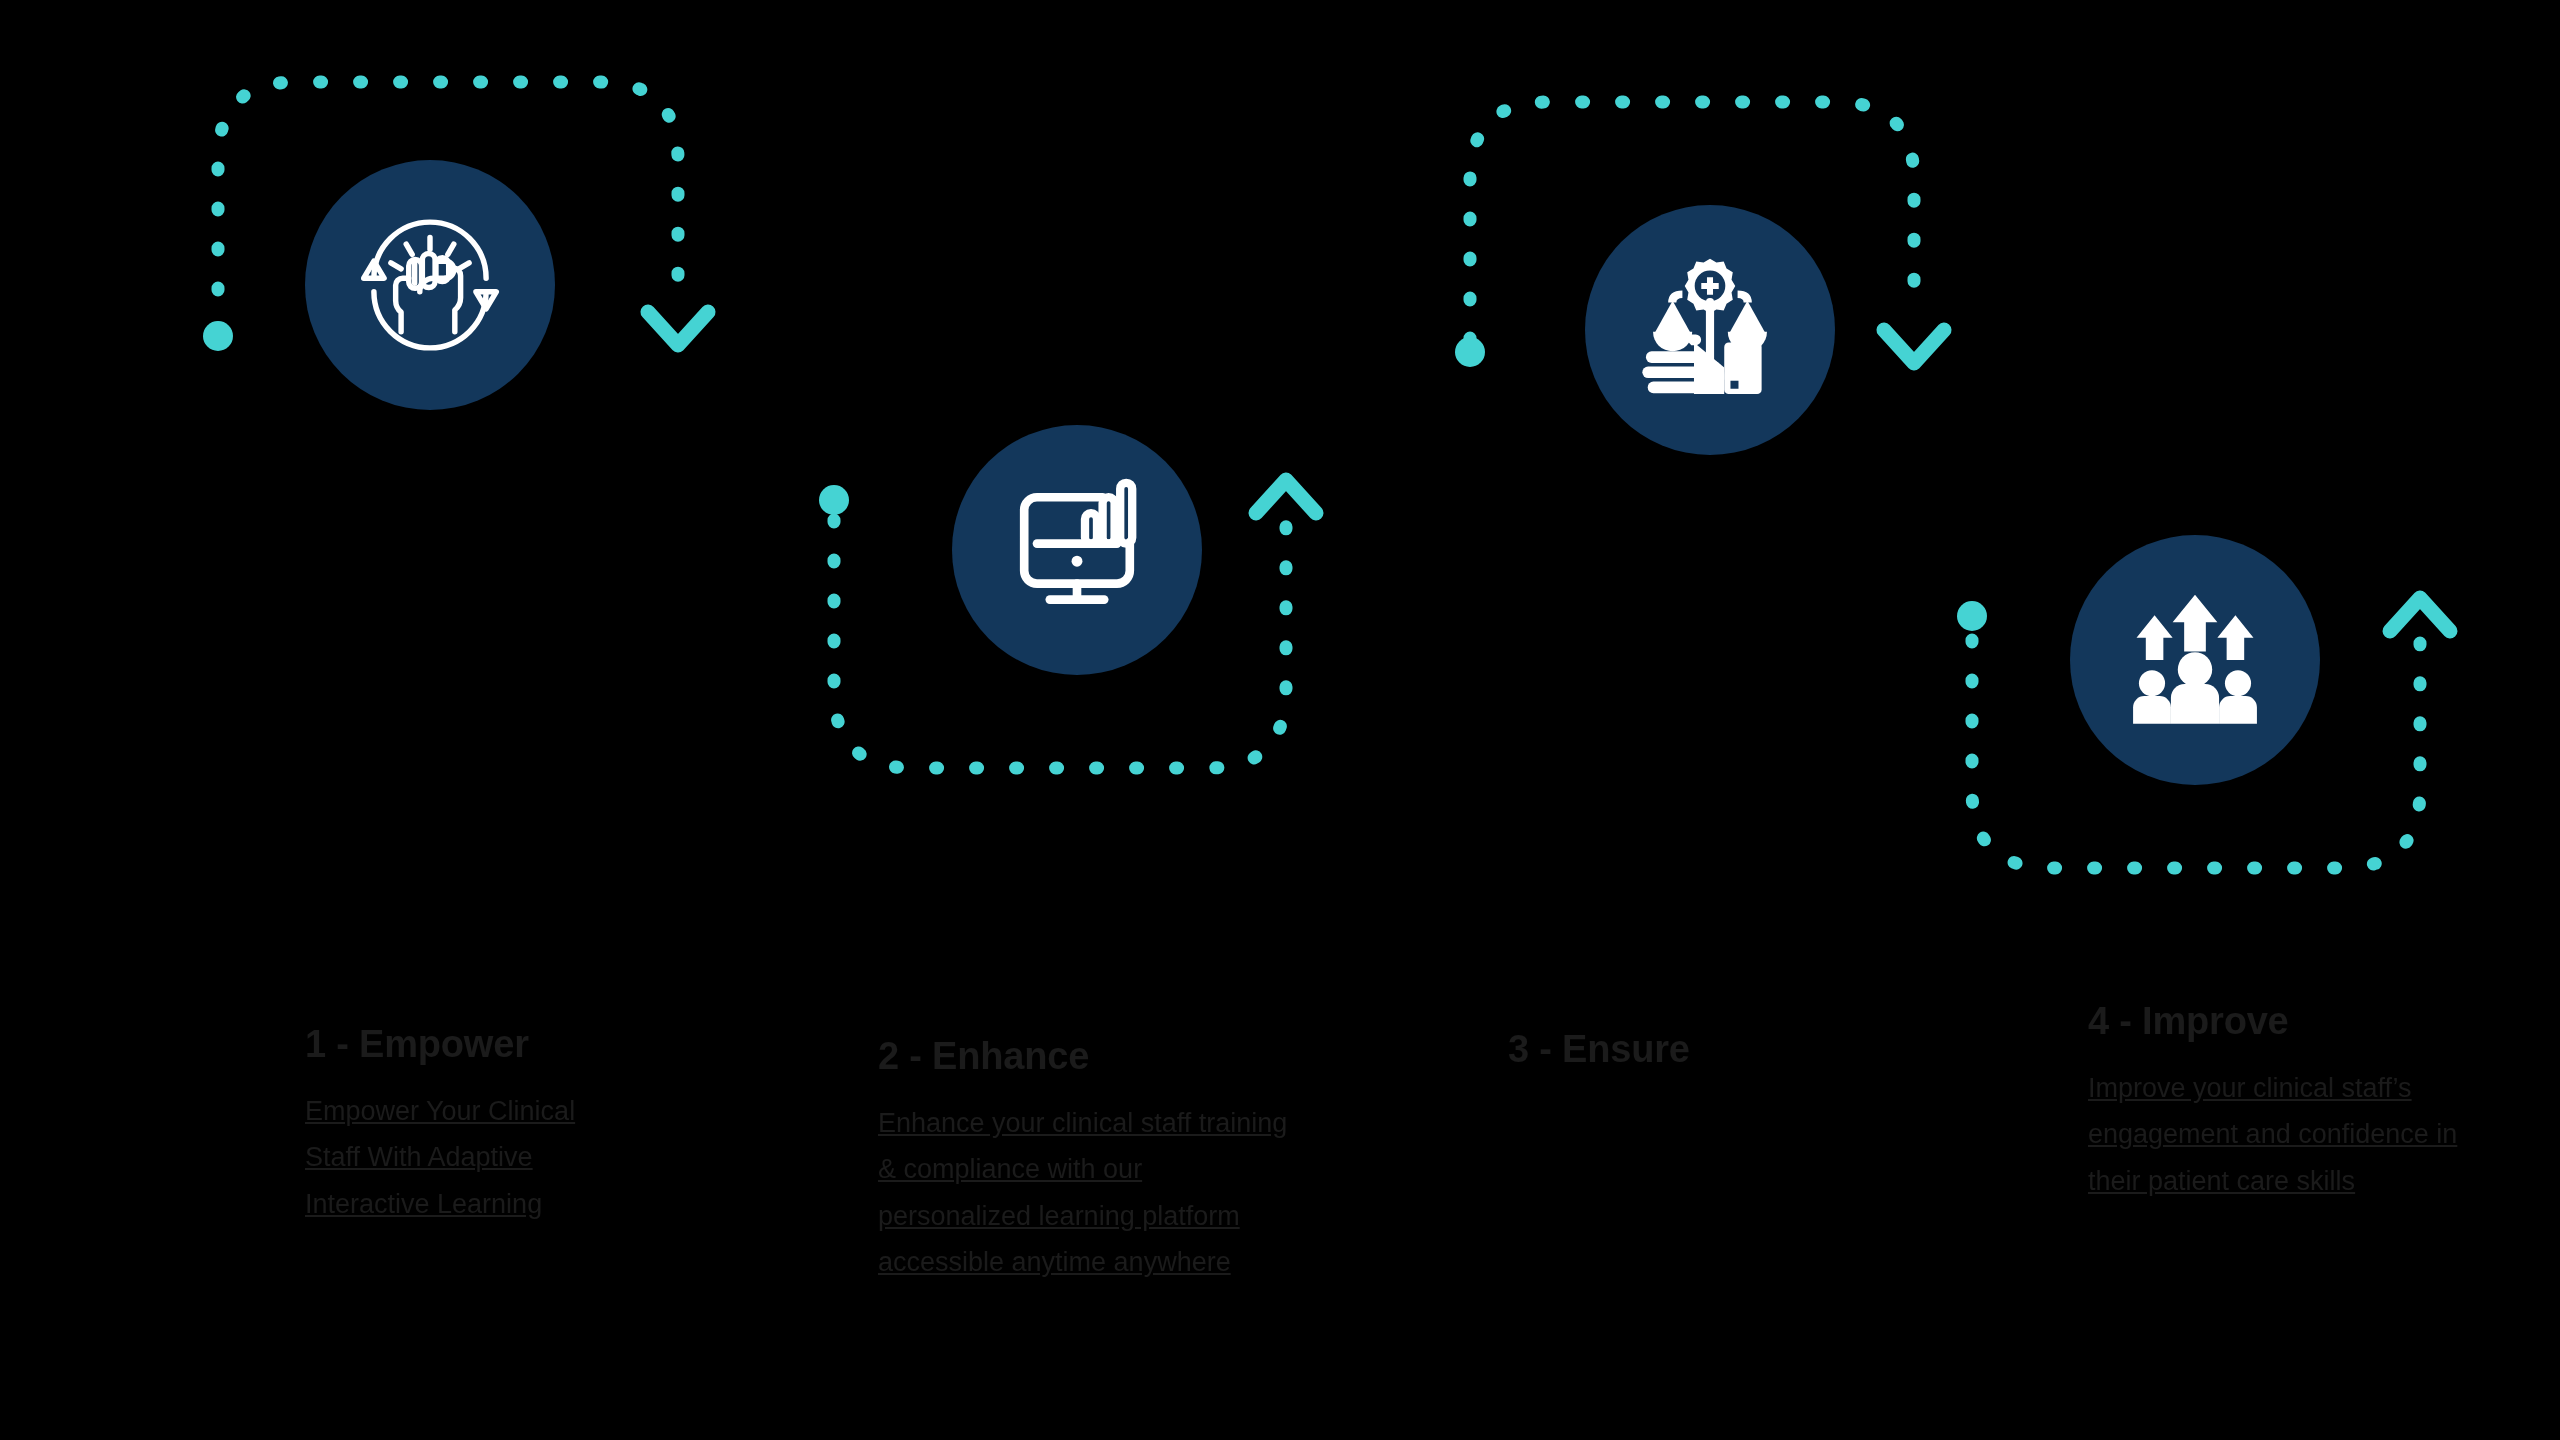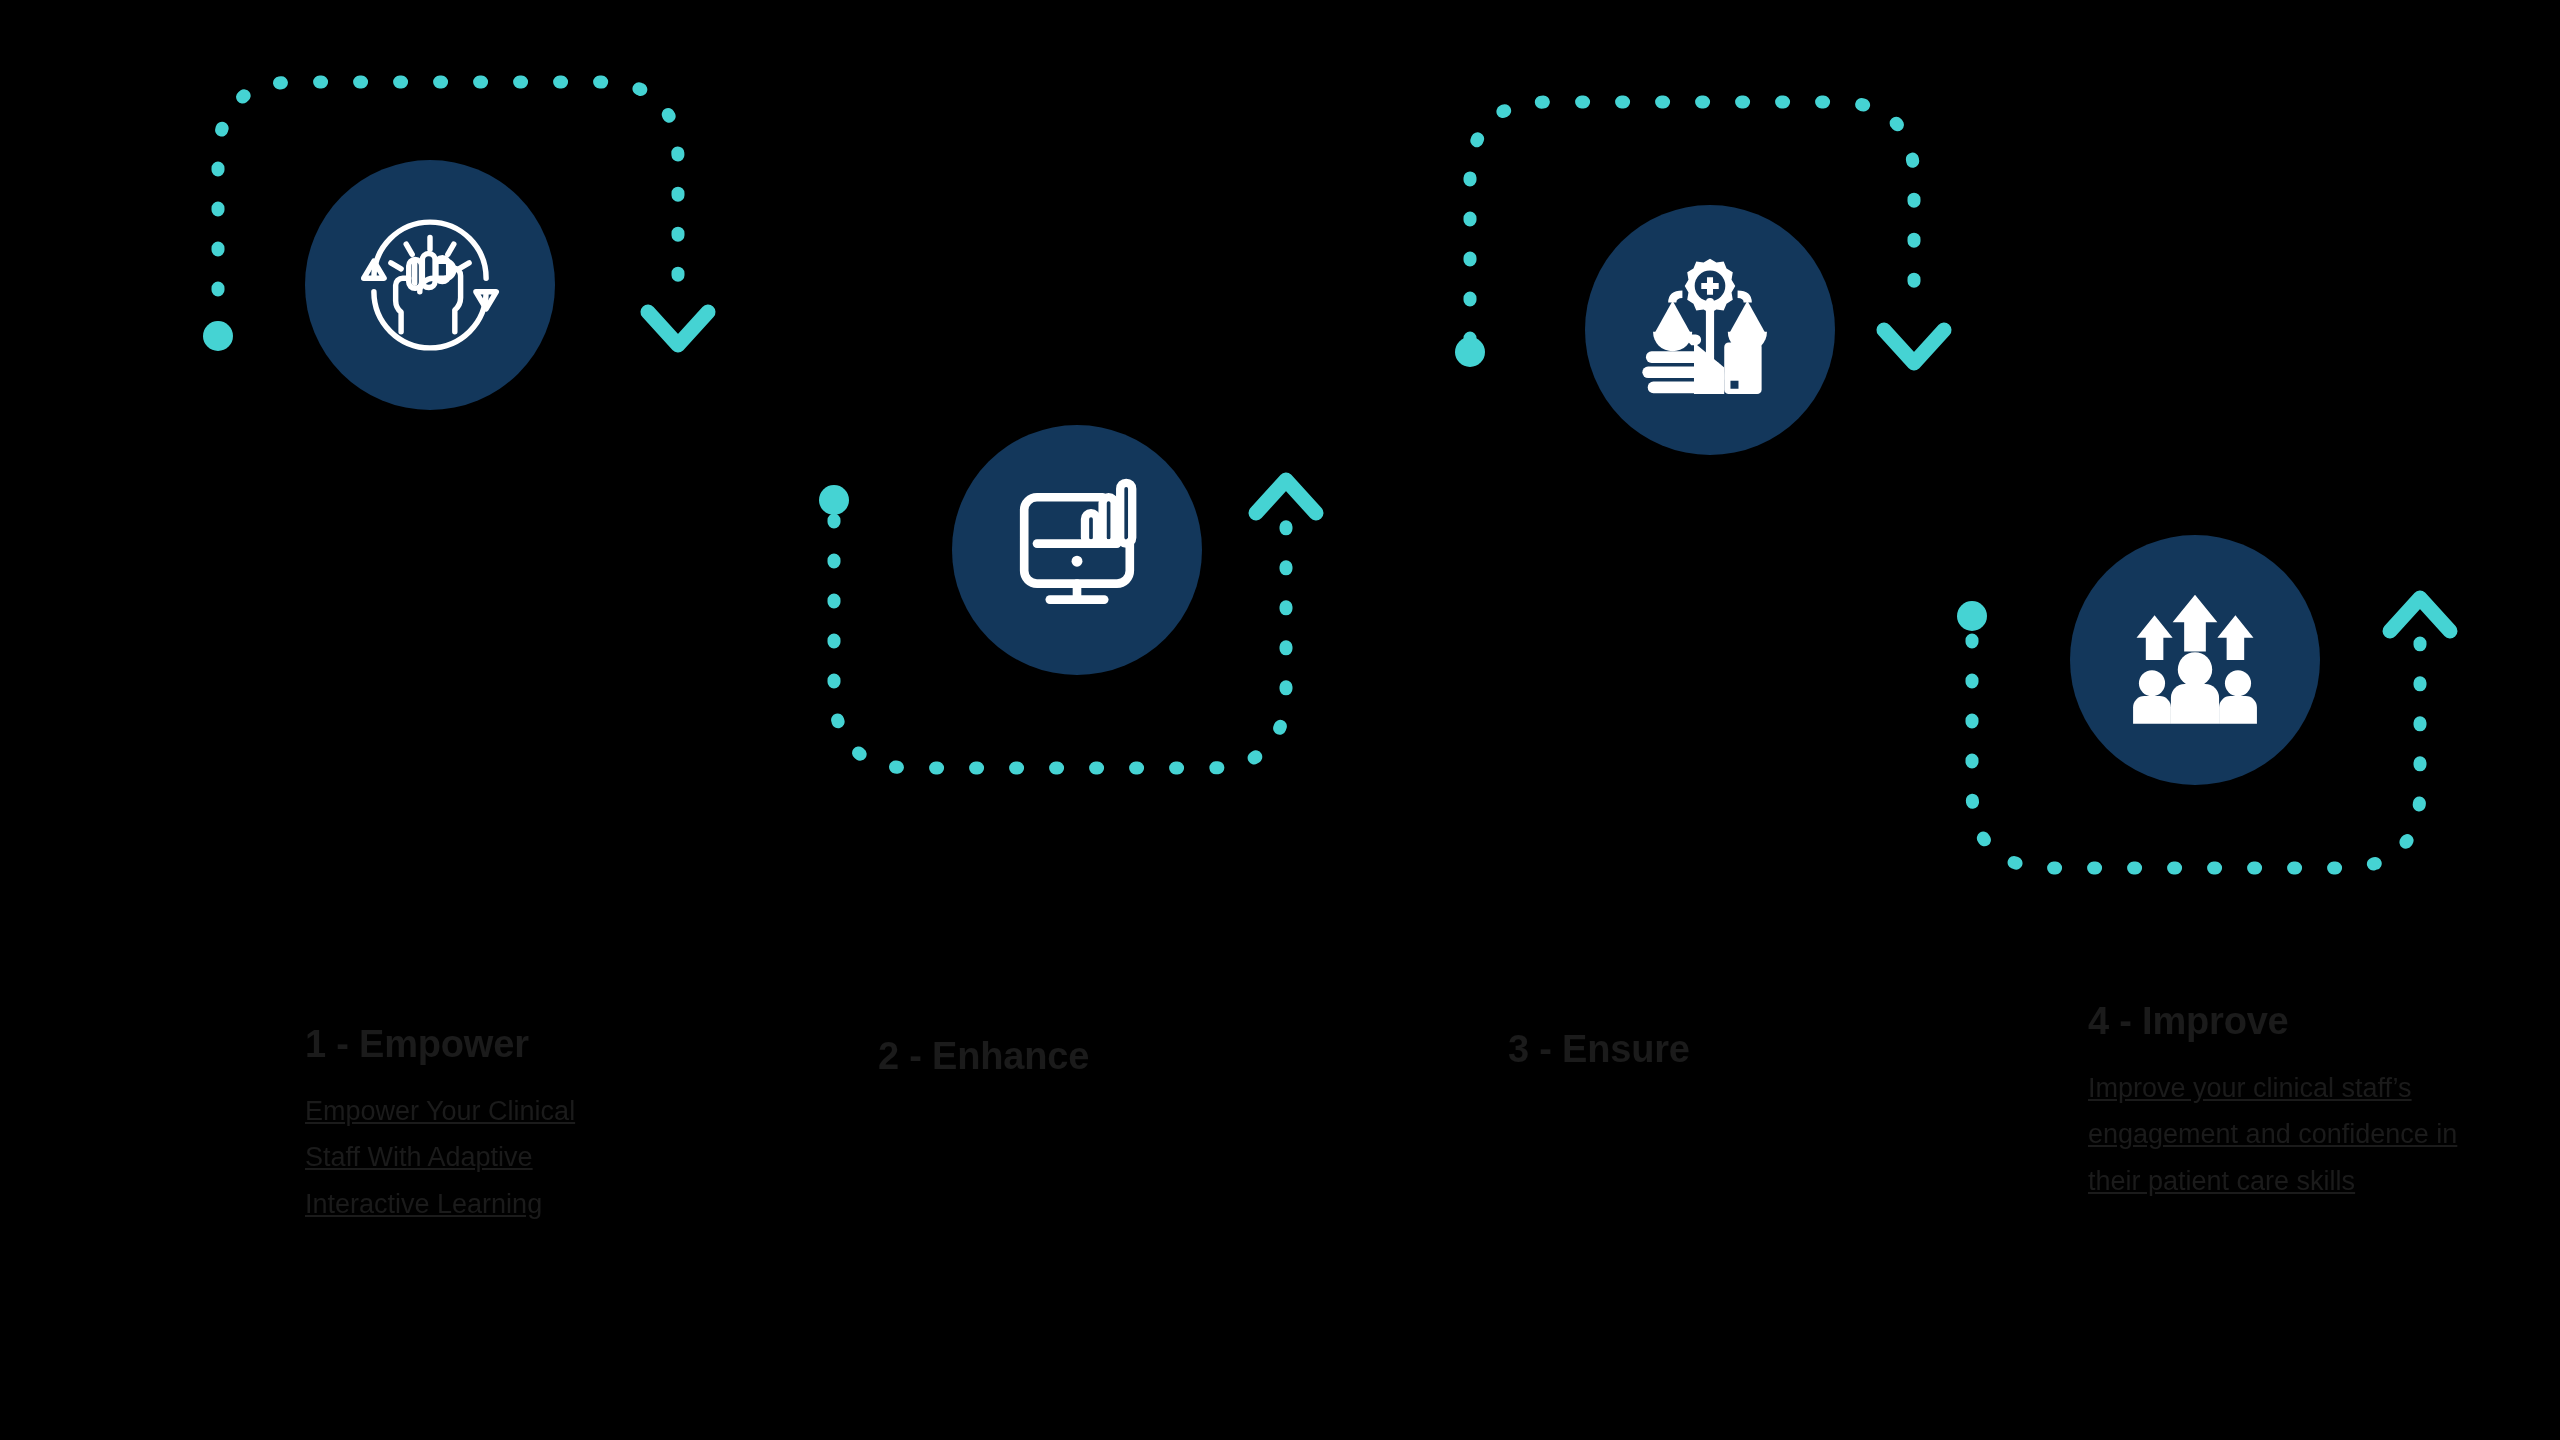--- a/index.html
+++ b/index.html
@@ -230,20 +230,21 @@
     </svg>
   </div>
 
   <div class="col" style="left:305px; top:1023px; width:330px;">
     <p class="col-heading">1 - Empower</p>
     <p class="col-body">Empower Your Clinical Staff With Adaptive Interactive Learning</p>
   </div>
 
   <div class="col" style="left:878px; top:1023px; width:410px;margin-top:12px;">
     <p class="col-heading">2 - Enhance</p>
+    <p class="col-body">Enhance your clinical staff training &amp; compliance with our personalized learning platform accessible anytime anywhere</p>
   </div>
 
   <div class="col" style="left:1508px; top:1028px; width:425px;">
     <p class="col-heading">3 - Ensure</p>
   </div>
 
   <div class="col" style="left:2088px; top:1000px; width:375px;">
     <p class="col-heading">4 - Improve</p>
     <p class="col-body">Improve your clinical staff’s engagement and confidence in their patient care skills</p>
   </div>

